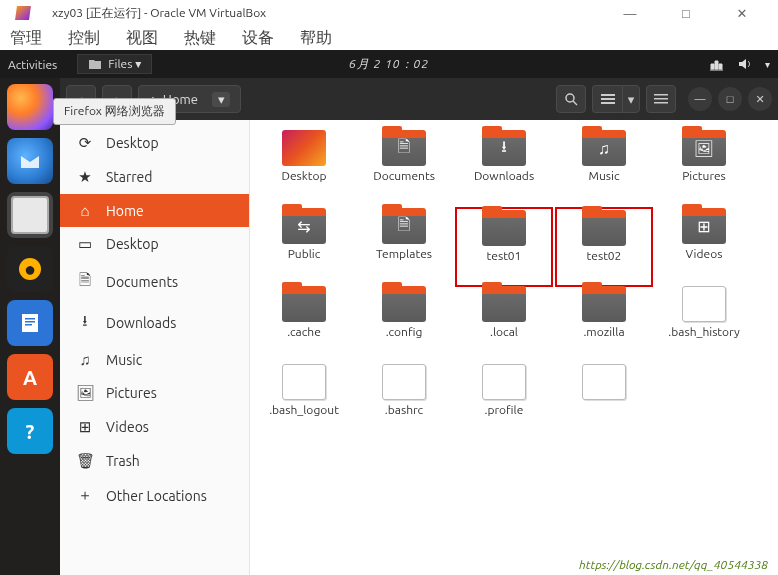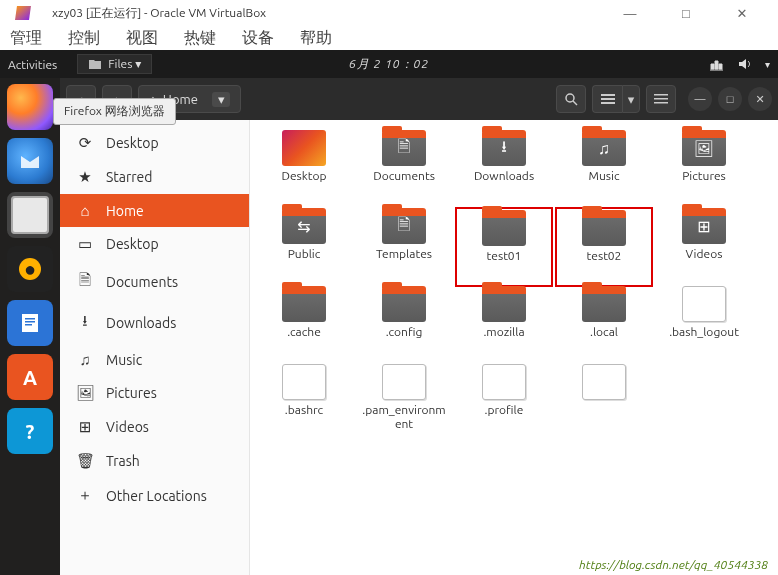--- a/index.html
+++ b/index.html
@@ -275,52 +275,52 @@
           <div class="cell">
             <div class="thumb folder"></div>
             <div class="label">.cache</div>
           </div>
           <div class="cell">
             <div class="thumb folder"></div>
             <div class="label">.config</div>
           </div>
           <div class="cell">
             <div class="thumb folder"></div>
+            <div class="label">.local</div>
+          </div>
+          <div class="cell">
+            <div class="thumb folder"></div>
             <div class="label">.mozilla</div>
           </div>
           <div class="cell">
-            <div class="thumb folder"></div>
-            <div class="label">.local</div>
+            <div class="thumb filedoc">
+              <div class="l"></div>
+              <div class="l"></div>
+              <div class="l"></div>
+              <div class="l"></div>
+            </div>
+            <div class="label">.bash_history</div>
           </div>
           <div class="cell">
             <div class="thumb filedoc">
               <div class="l"></div>
               <div class="l"></div>
               <div class="l"></div>
               <div class="l"></div>
             </div>
             <div class="label">.bash_logout</div>
           </div>
           <div class="cell">
             <div class="thumb filedoc">
               <div class="l"></div>
               <div class="l"></div>
               <div class="l"></div>
               <div class="l"></div>
             </div>
             <div class="label">.bashrc</div>
-          </div>
-          <div class="cell">
-            <div class="thumb filedoc">
-              <div class="l"></div>
-              <div class="l"></div>
-              <div class="l"></div>
-              <div class="l"></div>
-            </div>
-            <div class="label">.pam_environment</div>
           </div>
           <div class="cell">
             <div class="thumb filedoc">
               <div class="l"></div>
               <div class="l"></div>
               <div class="l"></div>
               <div class="l"></div>
             </div>
             <div class="label">.profile</div>
           </div>

